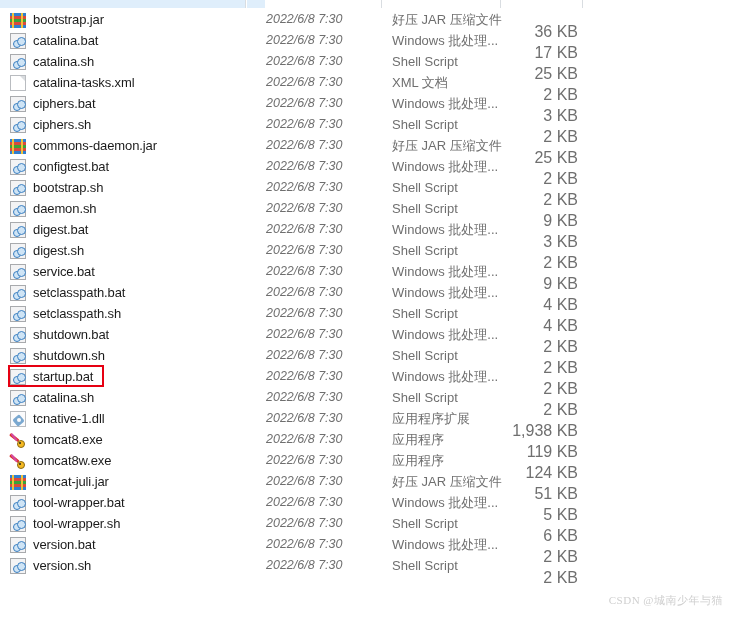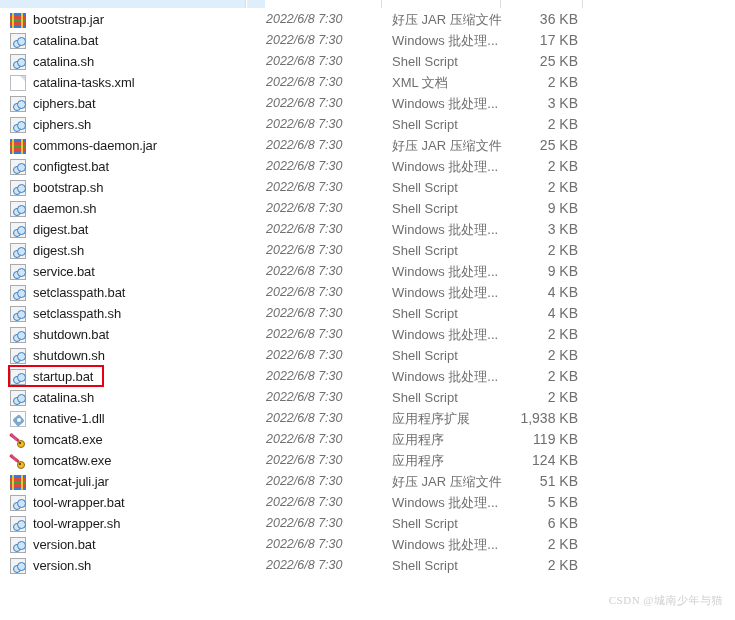--- a/index.html
+++ b/index.html
@@ -98,24 +98,24 @@
     left: 392px;
     top: 0;
     width: 150px;
     text-align: left;
     font-size: 13px;
     color: #6f6f6f;
   }
   .cell-size {
     position: absolute;
     left: 470px;
-    top: 0;
+    top: 12px;
     width: 108px;
     text-align: right;
-    font-size: 14px;
+    font-size: 16px;
     color: #6f6f6f;
   }
 
   
   .row.highlighted .hl-box {
     position: absolute;
     left: 8px;
     top: -1px;
     width: 96px;
     height: 22px;

